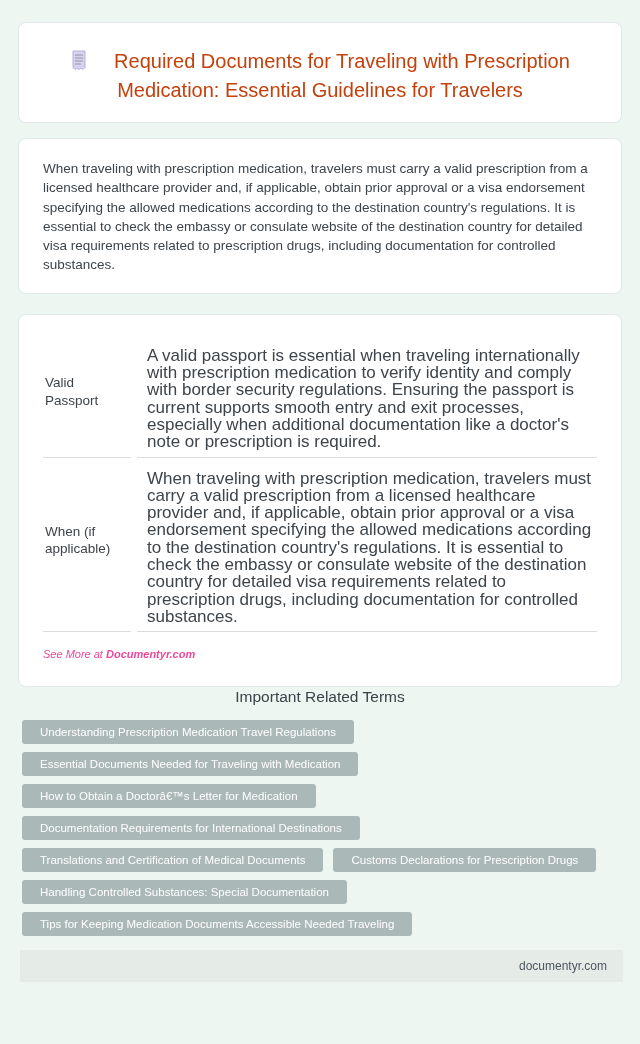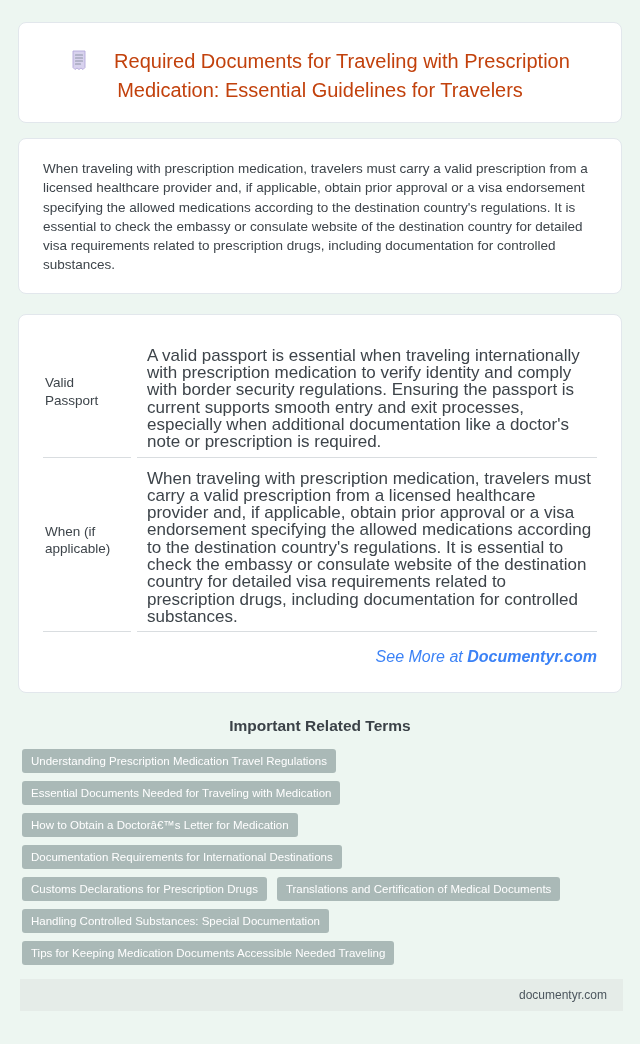--- a/index.html
+++ b/index.html
@@ -59,46 +59,45 @@
   .t-desc {
     flex: 1;
     margin-left: 6px;
     border-bottom: 1px solid #d9dde0;
     padding: 12px 0 6px 10px;
     font-size: 17px;
     line-height: 17.3px;
   }
   .see-more {
     margin-top: 16px;
-    text-align: right;
+    text-align: left;
     font-style: italic;
-    font-size: 16px;
-    color: #3b82f6;
+    font-size: 11px;
+    color: #ec4899;
   }
   .see-more b { font-weight: 700; }
   .terms-heading {
-    margin-top: 23px;
     text-align: center;
     font-size: 15.5px;
     line-height: 20px;
-    font-weight: 700;
+    font-weight: 400;
     color: #3b4248;
   }
   .tags {
     margin-top: 13px;
     padding-left: 4px;
   }
   .tag-row { margin-bottom: 8px; display: flex; }
   .tag {
     display: inline-block;
     background: #aab9b7;
     color: #ffffff;
     font-size: 11.5px;
     line-height: 14px;
-    padding: 5px 9px;
+    padding: 5px 18px;
     border-radius: 3px;
     margin-right: 10px;
     white-space: nowrap;
     cursor: pointer;
   }
   .footer-bar {
     margin-top: 14px;
     margin-left: 2px;
     width: 603px;
     height: 32px;
@@ -155,22 +154,22 @@
   <div class="tag-row">
     <span class="tag">Essential Documents Needed for Traveling with Medication</span>
   </div>
   <div class="tag-row">
     <span class="tag">How to Obtain a Doctorâ€™s Letter for Medication</span>
   </div>
   <div class="tag-row">
     <span class="tag">Documentation Requirements for International Destinations</span>
   </div>
   <div class="tag-row">
+    <span class="tag">Translations and Certification of Medical Documents</span>
     <span class="tag">Customs Declarations for Prescription Drugs</span>
-    <span class="tag">Translations and Certification of Medical Documents</span>
   </div>
   <div class="tag-row">
     <span class="tag">Handling Controlled Substances: Special Documentation</span>
   </div>
   <div class="tag-row">
     <span class="tag">Tips for Keeping Medication Documents Accessible Needed Traveling</span>
   </div>
 </div>
 
 <div class="footer-bar">

